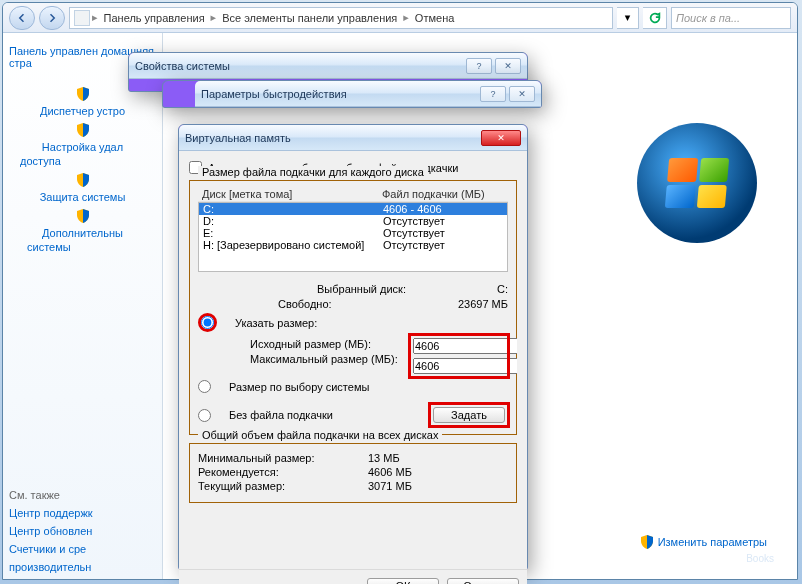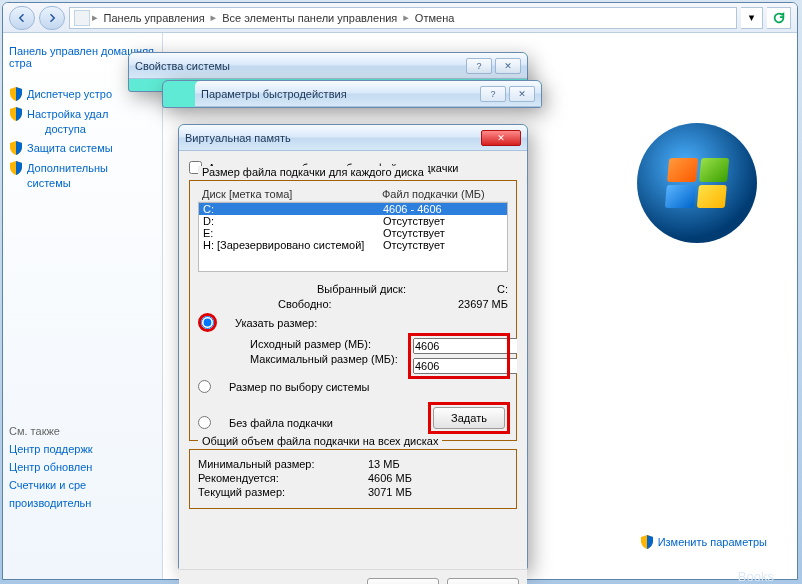--- a/index.html
+++ b/index.html
@@ -11,67 +11,67 @@
   .addr{flex:1;height:22px;background:#fff;border:1px solid #b2c6db;display:flex;align-items:center;padding:0 4px;gap:2px;}
   .addr .bc{color:#333;padding:0 4px;}
   .addr .sep{color:#888;}
   .addr .icon{width:16px;height:16px;background:#f0f3f5;border:1px solid #c2d3e4;}
   .refresh-box{width:24px;height:22px;border:1px solid #b2c6db;border-left:none;background:#fff;display:flex;align-items:center;justify-content:center;}
   .refresh-box svg{width:14px;height:14px;stroke:#0a5;fill:none;stroke-width:2;}
   .search-box{width:120px;height:22px;background:#fff;border:1px solid #b2c6db;display:flex;align-items:center;padding:0 4px;color:#999;font-style:italic;}
   .body-pane{position:relative;height:calc(100% - 30px);display:flex;gap:47px;}
   .sidebar{width:160px;background:linear-gradient(#fff,#f0f6fc);padding:12px 6px;border-right:1px solid #d0dce8;}
   .sidebar a{color:#0066cc;display:block;margin-bottom:6px;cursor:pointer;}
-  .sidebar .shielded{display:flex;align-items:center;gap:4px;}
+  .sidebar .shielded{display:flex;align-items:center;gap:4px;flex-direction:column;}
   .shield-icon{width:14px;height:14px;}
   .shield-icon svg{width:14px;height:14px;}
   .sidebar .sep-gap{height:230px;}
   .sidebar .gray{color:#666;margin-bottom:6px;}
   .main{flex:1;background:#fff;padding:14px 20px;position:relative;}
   .main h2{font-size:16px;color:#003399;font-weight:normal;margin-bottom:18px;}
   .info-line{margin-bottom:6px;}
   .section-head{color:#003399;margin:14px 0 8px;font-size:12px;}
   .change-link{display:flex;align-items:center;gap:4px;color:#0066cc;cursor:pointer;position:absolute;right:30px;bottom:30px;}
   .win-logo{position:absolute;right:40px;top:90px;width:120px;height:120px;border-radius:60px;background:radial-gradient(circle at 40% 35%,#4ab0ff,#003b72 70%);display:flex;align-items:center;justify-content:center;}
   .win-flag{width:60px;height:50px;display:grid;grid-template-columns:1fr 1fr;grid-template-rows:1fr 1fr;gap:3px;transform:skewX(-5deg);}
   .win-flag .q{border-radius:3px;}
   .q1{background:linear-gradient(135deg,#ff9a3c,#ff5a00);} .q2{background:linear-gradient(135deg,#9ae04a,#3aa000);}
   .q3{background:linear-gradient(135deg,#5ab4ff,#0066cc);} .q4{background:linear-gradient(135deg,#ffe24a,#ffb400);}
   
-  .dialog{position:absolute;background:#5eead4;border:1px solid #6889b0;border-radius:6px 6px 3px 3px;box-shadow:4px 6px 20px rgba(0,0,0,.35);}
+  .dialog{position:absolute;background:#8b5cf6;border:1px solid #6889b0;border-radius:6px 6px 3px 3px;box-shadow:4px 6px 20px rgba(0,0,0,.35);}
   .title-bar{height:26px;background:linear-gradient(#f7fbff,#d9e9f9 48%,#c3daf1 52%,#d6e8f8);border-radius:5px 5px 0 0;border-bottom:1px solid #aac2dc;display:flex;align-items:center;padding:0 6px;}
   .title-bar .t{color:#1b3556;}
   .title-bar .end{margin-left:auto;display:flex;gap:3px;}
   .tbtn{width:26px;height:16px;border-radius:2px;border:1px solid #9fb8d4;background:linear-gradient(#f7faff,#dce9f6);display:flex;align-items:center;justify-content:center;font-size:9px;color:#4a6a8f;}
   .tbtn.close{background:linear-gradient(#ff8a8a,#d62020);border-color:#b01010;color:#fff;width:40px;}
   .dlg-body{padding:10px;background:#f0f0f0;}
   .groupbox{border:1px solid #a16207;padding:8px;margin-bottom:8px;position:relative;}
   .groupbox .lbl{position:relative;top:-15px;background:#f0f0f0;padding:0 4px;display:inline-block;}
   .cb{display:flex;align-items:center;gap:6px;margin-bottom:6px;}
   input[type=checkbox],input[type=radio]{width:13px;height:13px;}
   .disk-list{border:1px solid #bcbcbc;background:#fff;height:70px;overflow:hidden;}
   .disk-hdr{display:flex;padding:1px 4px;border-bottom:1px solid #e2e2e2;font-size:11px;color:#333;}
   .disk-row{display:flex;padding:0 4px;font-size:11px;}
   .disk-row.sel{background:#2d7fdd;color:#fff;}
   .col1{width:180px;} .col2{flex:1;}
   .field-row{display:flex;align-items:center;margin:3px 0;justify-content:flex-end;}
   .field-row .lbl2{width:180px;}
   .radio-row{display:flex;align-items:center;gap:18px;margin:3px 0;}
-  .button{min-width:72px;height:22px;background:linear-gradient(#fefefe,#e3e3e3);border:1px solid #9c9c9c;border-radius:3px;padding:0 10px;cursor:pointer;}
+  .button{min-width:72px;height:16px;background:linear-gradient(#fefefe,#e3e3e3);border:1px solid #9c9c9c;border-radius:3px;padding:0 10px;cursor:pointer;}
   .btn-row{display:flex;justify-content:flex-end;gap:8px;padding:8px;border-top:1px solid #dadada;background:#f0f0f0;}
   .highlight-red{outline:3px solid #e00000;outline-offset:-1px;}
   .dlg1{left:128px;top:52px;width:400px;height:40px;}
   .dlg2{left:162px;top:80px;width:380px;height:28px;padding-left:32px;}
   .dlg3{left:178px;top:124px;width:350px;height:446px;}
   .dlg3 .dlg-body{height:calc(100% - 26px);display:flex;flex-direction:column;}
   .dlg3 .content{flex:1;overflow:hidden;}
   .sum-row{display:flex;margin:2px 0;}
   .sum-row .k{width:170px;}
   .red-ring-radio{border:3px solid #e00000;border-radius:10px;width:19px;height:19px;display:flex;align-items:center;justify-content:center;}
-  .taskbar-hint{position:absolute;right:28px;bottom:0;color:#dbe8f6;font-size:13px;}
+  .taskbar-hint{position:absolute;right:28px;bottom:20px;color:#dbe8f6;font-size:10px;}
 </style>
 </head>
 <body>
 
 <div class="explorer">
   <div class="explorer-nav">
     <div class="nav-arrow">
         <svg viewBox="0 0 16 16">
           <path d="M10 3l-5 5 5 5"></path>
         </svg>
@@ -89,41 +89,44 @@
       <span class="bc">Все элементы панели управления</span>
       <span class="sep">▸</span>
       <span class="bc">Отмена</span>
     </div>
     <div style="width:22px;height:22px;border:1px solid #b2c6db;border-left:none;background:#fff;display:flex;align-items:center;justify-content:center;">▾</div>
     <div class="refresh-box">
         <svg viewBox="0 0 16 16">
           <path d="M13 8a5 5 0 1 1-2-4l2-1v4h-4"></path>
         </svg>
       </div>
+    <div class="search-box" title="Поиск в па...">
+        <span>Поиск в па...</span>
+      </div>
   </div>
 
   <div class="body-pane">
     <div class="sidebar">
       <a><span>Панель управлен</span> <span>домашняя стра</span></a>
       <div style="height:12px"></div>
       <a class="shielded">
           <span class="shield-icon"><svg viewBox="0 0 14 14">
               <path fill="#ffb400" d="M7 0l6 2v4c0 4-3 7-6 8-3-1-6-4-6-8V2z"></path>
               <path fill="#0066cc" d="M7 0v14c3-1 6-4 6-8V2z"></path>
             </svg></span>
           <span>Диспетчер устро</span>
         </a>
       <a class="shielded">
           <span class="shield-icon"><svg viewBox="0 0 14 14">
               <path fill="#ffb400" d="M7 0l6 2v4c0 4-3 7-6 8-3-1-6-4-6-8V2z"></path>
               <path fill="#0066cc" d="M7 0v14c3-1 6-4 6-8V2z"></path>
             </svg></span>
           <span>Настройка удал</span>
         </a>
-      <a style="margin-left:36px;margin-top:-4px">доступа</a>
+      <a style="margin-left:11px;margin-top:-4px">доступа</a>
       <a class="shielded">
           <span class="shield-icon"><svg viewBox="0 0 14 14">
               <path fill="#ffb400" d="M7 0l6 2v4c0 4-3 7-6 8-3-1-6-4-6-8V2z"></path>
               <path fill="#0066cc" d="M7 0v14c3-1 6-4 6-8V2z"></path>
             </svg></span>
           <span>Защита системы</span>
         </a>
       <a class="shielded">
           <span class="shield-icon"><svg viewBox="0 0 14 14">
               <path fill="#ffb400" d="M7 0l6 2v4c0 4-3 7-6 8-3-1-6-4-6-8V2z"></path>
@@ -255,21 +258,21 @@
           <div class="highlight-red" style="padding:3px;width:98px;">
             <input type="text" style="margin-bottom: 4px;" value="4606">
             <input type="text" value="4606" style="">
           </div>
         </div>
 
         <div class="radio-row">
             <input type="radio" name="sz" style="">
             <span>Размер по выбору системы</span>
           </div>
-        <div style="display:flex;align-items:flex-end;margin-top:11px;">
+        <div style="display:flex;align-items:center;margin-top:11px;">
           <div class="radio-row" style="flex:1">
               <input type="radio" name="sz" style="">
               <span>Без файла подкачки</span>
             </div>
           <span class="highlight-red" style="padding:3px;display:inline-block">
             <button class="button">Задать</button>
           </span>
         </div>
       </div>
 

